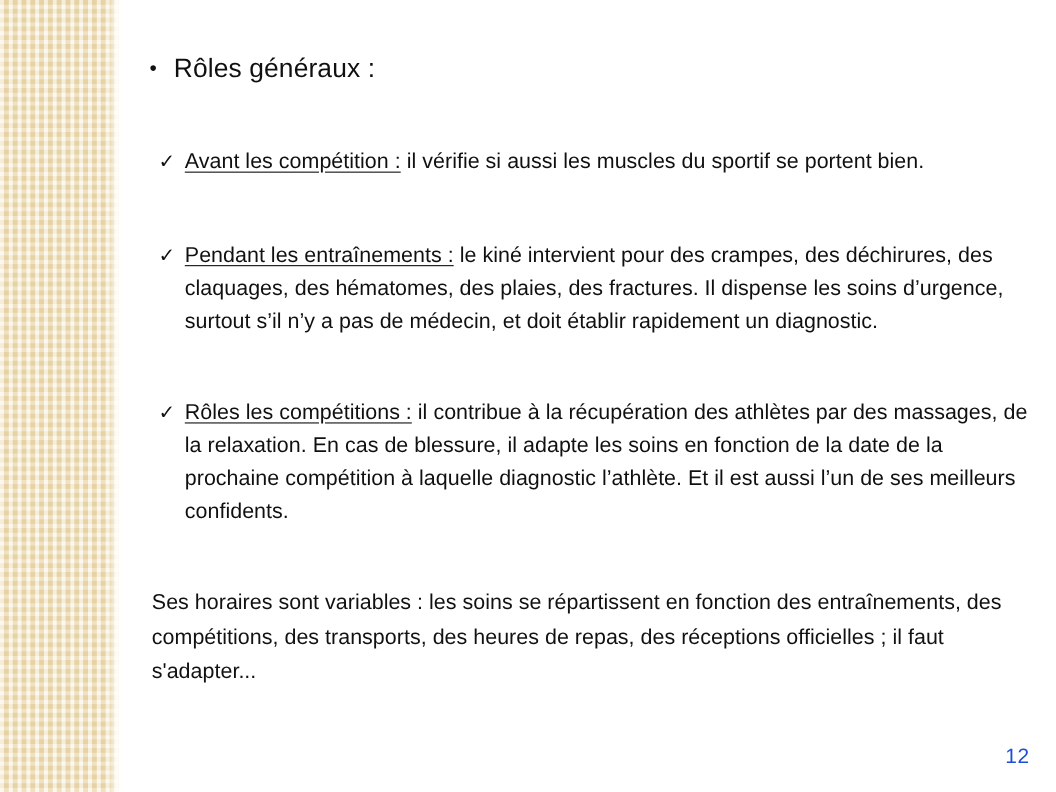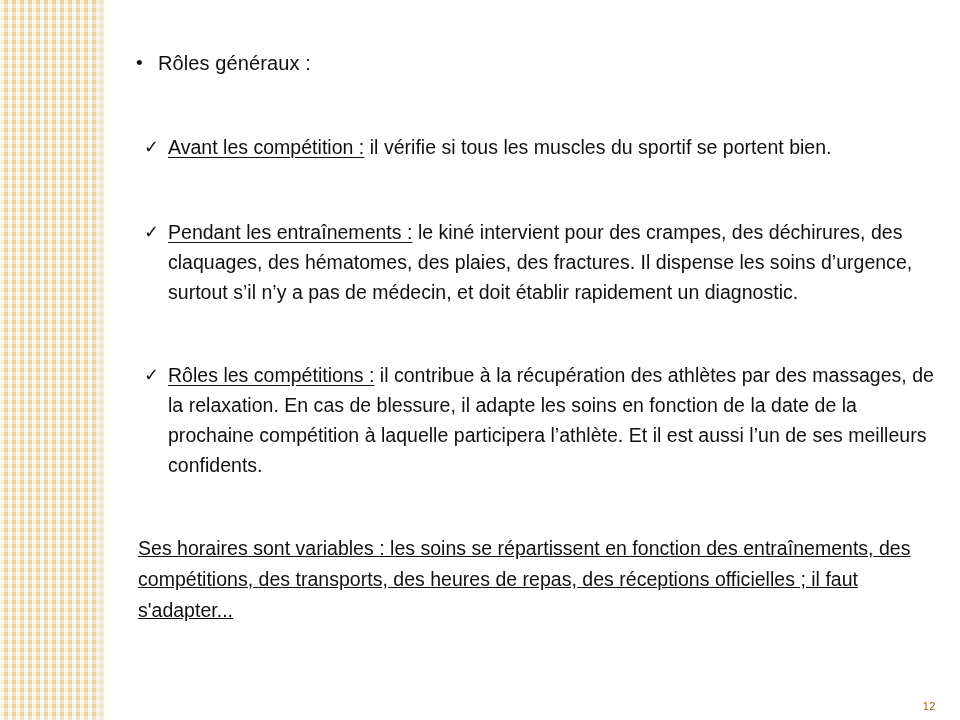--- a/index.html
+++ b/index.html
@@ -71,21 +71,21 @@
     flex: 0 0 auto;
     width: 30px;
     font-size: 18px;
     line-height: 30px;
     color: #111111;
     text-align: left;
     padding-left: 6px;
     box-sizing: border-box;
   }
   .level1-text {
-    font-size: 20px;
+    font-size: 24px;
     line-height: 30px;
     letter-spacing: 0.1px;
     text-align: right;
   }
   .level2 {
     display: flex;
     align-items: flex-start;
   }
   .level2-text {
     font-size: 19.5px;
@@ -100,59 +100,59 @@
     font-size: 19.5px;
     line-height: 31px;
     letter-spacing: 0.02px;
     color: #111111;
   }
   
   #b-roles   { left: 22px; top: 48px;  width: 800px; }
   #b-avant   { left: 30px; top: 132px; width: 800px; }
   #b-pendant { left: 30px; top: 217px; width: 800px; }
   #b-apres   { left: 30px; top: 360px; width: 800px; }
-  #b-horaires{ left: 30px; top: 533px; width: 790px; text-decoration: underline; }
+  #b-horaires{ left: 30px; top: 533px; width: 790px; }
 
   .page-number {
     position: absolute;
     right: 24px;
-    bottom: 8px;
-    font-size: 11px;
-    color: #a16207;
+    bottom: 20px;
+    font-size: 19px;
+    color: #1d4ed8;
     font-family: "Liberation Sans", sans-serif;
     letter-spacing: 0.5px;
   }
 </style>
 </head>
 <body>
 
 <div class="slide">
 
   <div class="sidebar-band"></div>
 
   <div class="content">
 
     <div class="block level1" id="b-roles">
       <span class="bullet-dot">•</span>
       <span class="level1-text">Rôles généraux :</span>
     </div>
 
     <div class="block level2" id="b-avant">
       <span class="check-mark">✓</span>
-      <span class="level2-text"><span class="u">Avant les compétition :</span><span> il vérifie si tous les muscles du sportif se portent bien.</span></span>
+      <span class="level2-text"><span class="u">Avant les compétition :</span><span> il vérifie si aussi les muscles du sportif se portent bien.</span></span>
     </div>
 
     <div class="block level2" id="b-pendant">
       <span class="check-mark">✓</span>
       <span class="level2-text"><span class="u">Pendant les entraînements :</span><span> le kiné intervient pour des crampes, des déchirures, des claquages, des hématomes, des plaies, des fractures. Il dispense les soins d’urgence, surtout s’il n’y a pas de médecin, et doit établir rapidement un diagnostic.</span></span>
     </div>
 
     <div class="block level2" id="b-apres">
       <span class="check-mark">✓</span>
-      <span class="level2-text"><span class="u">Rôles les compétitions :</span><span> il contribue à la récupération des athlètes par des massages, de la relaxation. En cas de blessure, il adapte les soins en fonction de la date de la prochaine compétition à laquelle participera l’athlète. Et il est aussi l’un de ses meilleurs confidents.</span></span>
+      <span class="level2-text"><span class="u">Rôles les compétitions :</span><span> il contribue à la récupération des athlètes par des massages, de la relaxation. En cas de blessure, il adapte les soins en fonction de la date de la prochaine compétition à laquelle diagnostic l’athlète. Et il est aussi l’un de ses meilleurs confidents.</span></span>
     </div>
 
     <div class="block plain-para" id="b-horaires">Ses horaires sont variables : les soins se répartissent en fonction des entraînements, des compétitions, des transports, des heures de repas, des réceptions officielles ; il faut s'adapter...</div>
 
   </div>
 
   <div class="page-number">12</div>
 
 </div>
 

